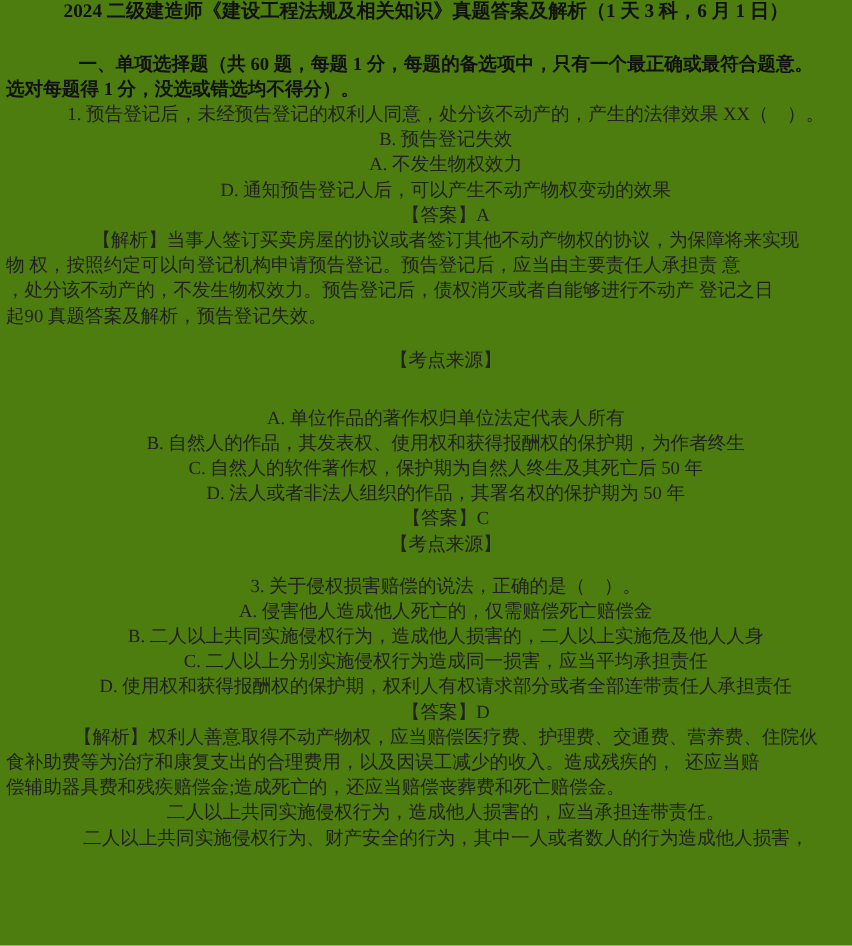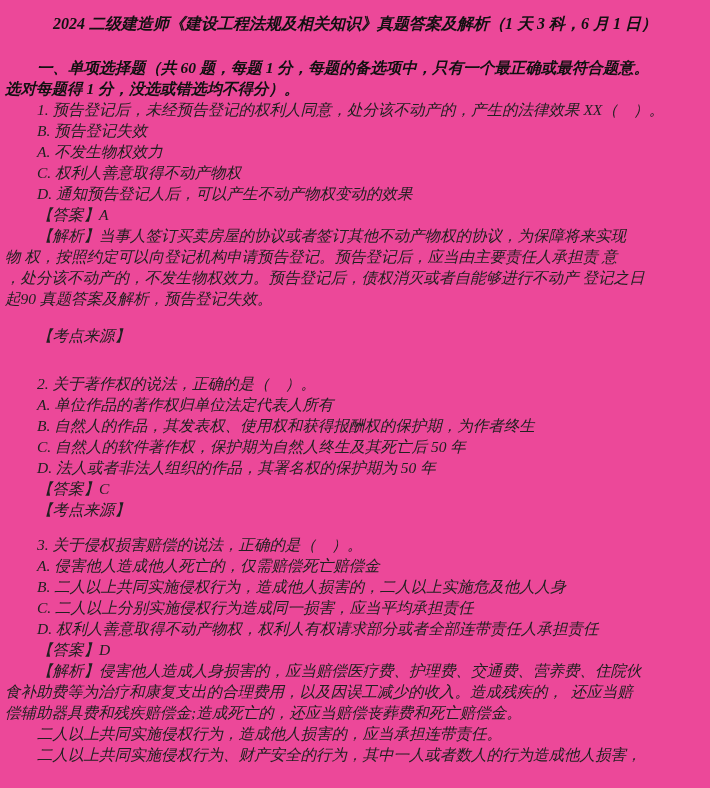--- a/index.html
+++ b/index.html
@@ -10,24 +10,22 @@
   body {
     width: 710px;
     height: 788px;
     overflow: hidden;
     font-family: "Liberation Serif", "DejaVu Serif", serif;
     color: #212121;
   }
   .page {
     width: 710px;
     height: 788px;
-    background: #ec4899;
+    background: #4d7c0f;
     box-sizing: border-box;
-    padding-top: 14px;
-    font-style: italic;
   }
   .title {
     font-size: 16px;
     font-weight: bold;
     color: #111111;
     text-align: center;
     line-height: 20px;
     margin: 0 8px;
     white-space: nowrap;
   }
@@ -36,20 +34,21 @@
     line-height: 21px;
     height: 21px;
     margin: 0;
     padding-left: 5px;
     padding-right: 4px;
     white-space: pre;
     overflow: hidden;
   }
   .indent {
     padding-left: 37px;
+    text-align: center;
   }
   .bold {
     font-weight: bold;
     color: #111111;
   }
   .intro-first {
     margin-top: 23px;
   }
   .gap-above-source {
     margin-top: 16px;
@@ -68,47 +67,45 @@
 
   <h1 class="title">2024 二级建造师《建设工程法规及相关知识》真题答案及解析（1 天 3 科，6 月 1 日）</h1>
 
   <p class="line bold indent intro-first">一、单项选择题（共 60 题，每题 1 分，每题的备选项中，只有一个最正确或最符合题意。</p>
   <p class="line bold">选对每题得 1 分，没选或错选均不得分）。</p>
 
   <section>
     <p class="line indent">1. 预告登记后，未经预告登记的权利人同意，处分该不动产的，产生的法律效果 XX（　）。</p>
     <p class="line indent">B. 预告登记失效</p>
     <p class="line indent">A. 不发生物权效力</p>
-    <p class="line indent">C. 权利人善意取得不动产物权</p>
     <p class="line indent">D. 通知预告登记人后，可以产生不动产物权变动的效果</p>
     <p class="line indent">【答案】A</p>
     <p class="line indent">【解析】当事人签订买卖房屋的协议或者签订其他不动产物权的协议，为保障将来实现</p>
     <p class="line">物 权，按照约定可以向登记机构申请预告登记。预告登记后，应当由主要责任人承担责 意</p>
     <p class="line">，处分该不动产的，不发生物权效力。预告登记后，债权消灭或者自能够进行不动产 登记之日</p>
     <p class="line">起90 真题答案及解析，预告登记失效。</p>
     <p class="line indent gap-above-source">【考点来源】</p>
   </section>
 
   <section class="q2">
-    <p class="line indent">2. 关于著作权的说法，正确的是（　）。</p>
     <p class="line indent">A. 单位作品的著作权归单位法定代表人所有</p>
     <p class="line indent">B. 自然人的作品，其发表权、使用权和获得报酬权的保护期，为作者终生</p>
     <p class="line indent">C. 自然人的软件著作权，保护期为自然人终生及其死亡后 50 年</p>
     <p class="line indent">D. 法人或者非法人组织的作品，其署名权的保护期为 50 年</p>
     <p class="line indent">【答案】C</p>
     <p class="line indent">【考点来源】</p>
   </section>
 
   <section class="q3">
     <p class="line indent">3. 关于侵权损害赔偿的说法，正确的是（　）。</p>
     <p class="line indent">A. 侵害他人造成他人死亡的，仅需赔偿死亡赔偿金</p>
     <p class="line indent">B. 二人以上共同实施侵权行为，造成他人损害的，二人以上实施危及他人人身</p>
     <p class="line indent">C. 二人以上分别实施侵权行为造成同一损害，应当平均承担责任</p>
-    <p class="line indent">D. 权利人善意取得不动产物权，权利人有权请求部分或者全部连带责任人承担责任</p>
+    <p class="line indent">D. 使用权和获得报酬权的保护期，权利人有权请求部分或者全部连带责任人承担责任</p>
     <p class="line indent">【答案】D</p>
-    <p class="line indent">【解析】侵害他人造成人身损害的，应当赔偿医疗费、护理费、交通费、营养费、住院伙</p>
+    <p class="line indent">【解析】权利人善意取得不动产物权，应当赔偿医疗费、护理费、交通费、营养费、住院伙</p>
     <p class="line">食补助费等为治疗和康复支出的合理费用，以及因误工减少的收入。造成残疾的，  还应当赔</p>
     <p class="line">偿辅助器具费和残疾赔偿金;造成死亡的，还应当赔偿丧葬费和死亡赔偿金。</p>
     <p class="line indent">二人以上共同实施侵权行为，造成他人损害的，应当承担连带责任。</p>
     <p class="line indent">二人以上共同实施侵权行为、财产安全的行为，其中一人或者数人的行为造成他人损害，</p>
   </section>
 
 </div>
 
 </body></html>

